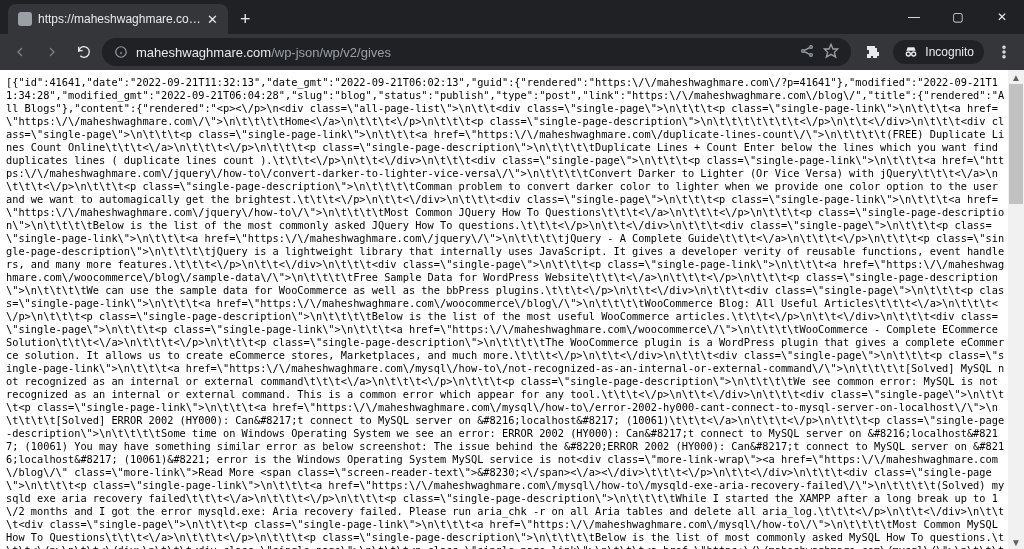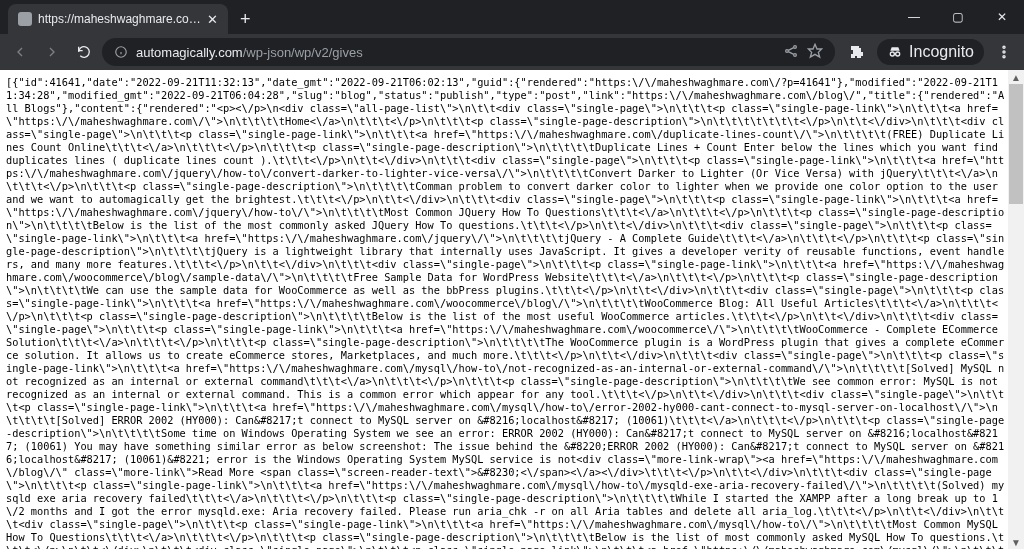--- a/index.html
+++ b/index.html
@@ -17,21 +17,21 @@
   .tbtn{width:28px;height:28px;display:flex;align-items:center;justify-content:center;color:#9aa0a6;border-radius:14px}
   .tbtn svg{width:16px;height:16px;stroke:#e8eaed;fill:none;stroke-width:2}
   .tbtn.dis svg{stroke:#7d8083}
   .omnibox{flex:1;height:28px;background:#202124;border-radius:14px;display:flex;align-items:center;padding:0 12px;color:#e8eaed;font-size:13px;gap:8px}
   .siteinfo{width:14px;height:14px;color:#9aa0a6}
   .url{white-space:nowrap}
   .url .path{color:#9aa0a6}
   .url .host{color:#e8eaed}
   .omniright{margin-left:auto;display:flex;gap:8px;color:#9aa0a6}
   .rightbtns{display:flex;align-items:center;gap:2px;padding-left:4px}
-  .incognito-badge{display:flex;align-items:center;gap:6px;background:#202124;color:#e8eaed;font-size:16px;border-radius:14px;padding:4px 10px;margin:0 4px}
+  .incognito-badge{display:flex;align-items:center;gap:6px;background:#202124;color:#e8eaed;font-size:12px;border-radius:14px;padding:4px 10px;margin:0 4px}
   .incognito-badge svg{width:16px;height:16px}
   
   .content{height:calc(549px - 70px);overflow:hidden;background:#fff;color:#000;font-family:Consolas,Menlo,monospace;font-size:10.3px;line-height:13px;padding:6px 14px 0 6px;white-space:pre-wrap;word-break:break-all;position:relative}
   .scroll{position:absolute;right:2px;top:74px;width:14px;height:120px;background:#c1c1c1;border-radius:0}
   .scrolltrack{position:absolute;right:0;top:70px;width:16px;height:479px;background:#f1f1f1}
   .arrow{position:absolute;right:0;left:0;height:14px;display:flex;align-items:center;justify-content:center;color:#606060;font-size:10px}
 </style>
 </head>
 <body>
 
@@ -64,21 +64,21 @@
       <svg viewBox="0 0 24 24">
         <path d="M4 12a8 8 0 1 1 2.34 5.66"></path>
         <polyline points="4 4 4 10 10 10"></polyline>
       </svg>
     </div>
   <div class="omnibox">
     <span class="siteinfo"><svg viewBox="0 0 24 24" width="14" height="14" fill="none" stroke="#9aa0a6" stroke-width="2">
           <circle cx="12" cy="12" r="9"></circle>
           <path d="M12 8v.01M12 12v4"></path>
         </svg></span>
-    <span class="url"><span class="host">automagically.com</span><span class="path">/wp-json/wp/v2/gives</span></span>
+    <span class="url"><span class="host">maheshwaghmare.com</span><span class="path">/wp-json/wp/v2/gives</span></span>
     <span class="omniright">
       <span><svg viewBox="0 0 24 24" width="16" height="16" fill="none" stroke="#9aa0a6" stroke-width="2">
             <circle cx="6" cy="12" r="2"></circle>
             <circle cx="18" cy="6" r="2"></circle>
             <circle cx="18" cy="18" r="2"></circle>
             <path d="M8 11l8-4M8 13l8 4"></path>
           </svg></span>
       <span><svg viewBox="0 0 24 24" width="16" height="16" fill="none" stroke="#9aa0a6" stroke-width="2">
             <polygon points="12 2 15 9 22 9 17 14 19 21 12 17 5 21 7 14 2 9 9 9"></polygon>
           </svg></span>

